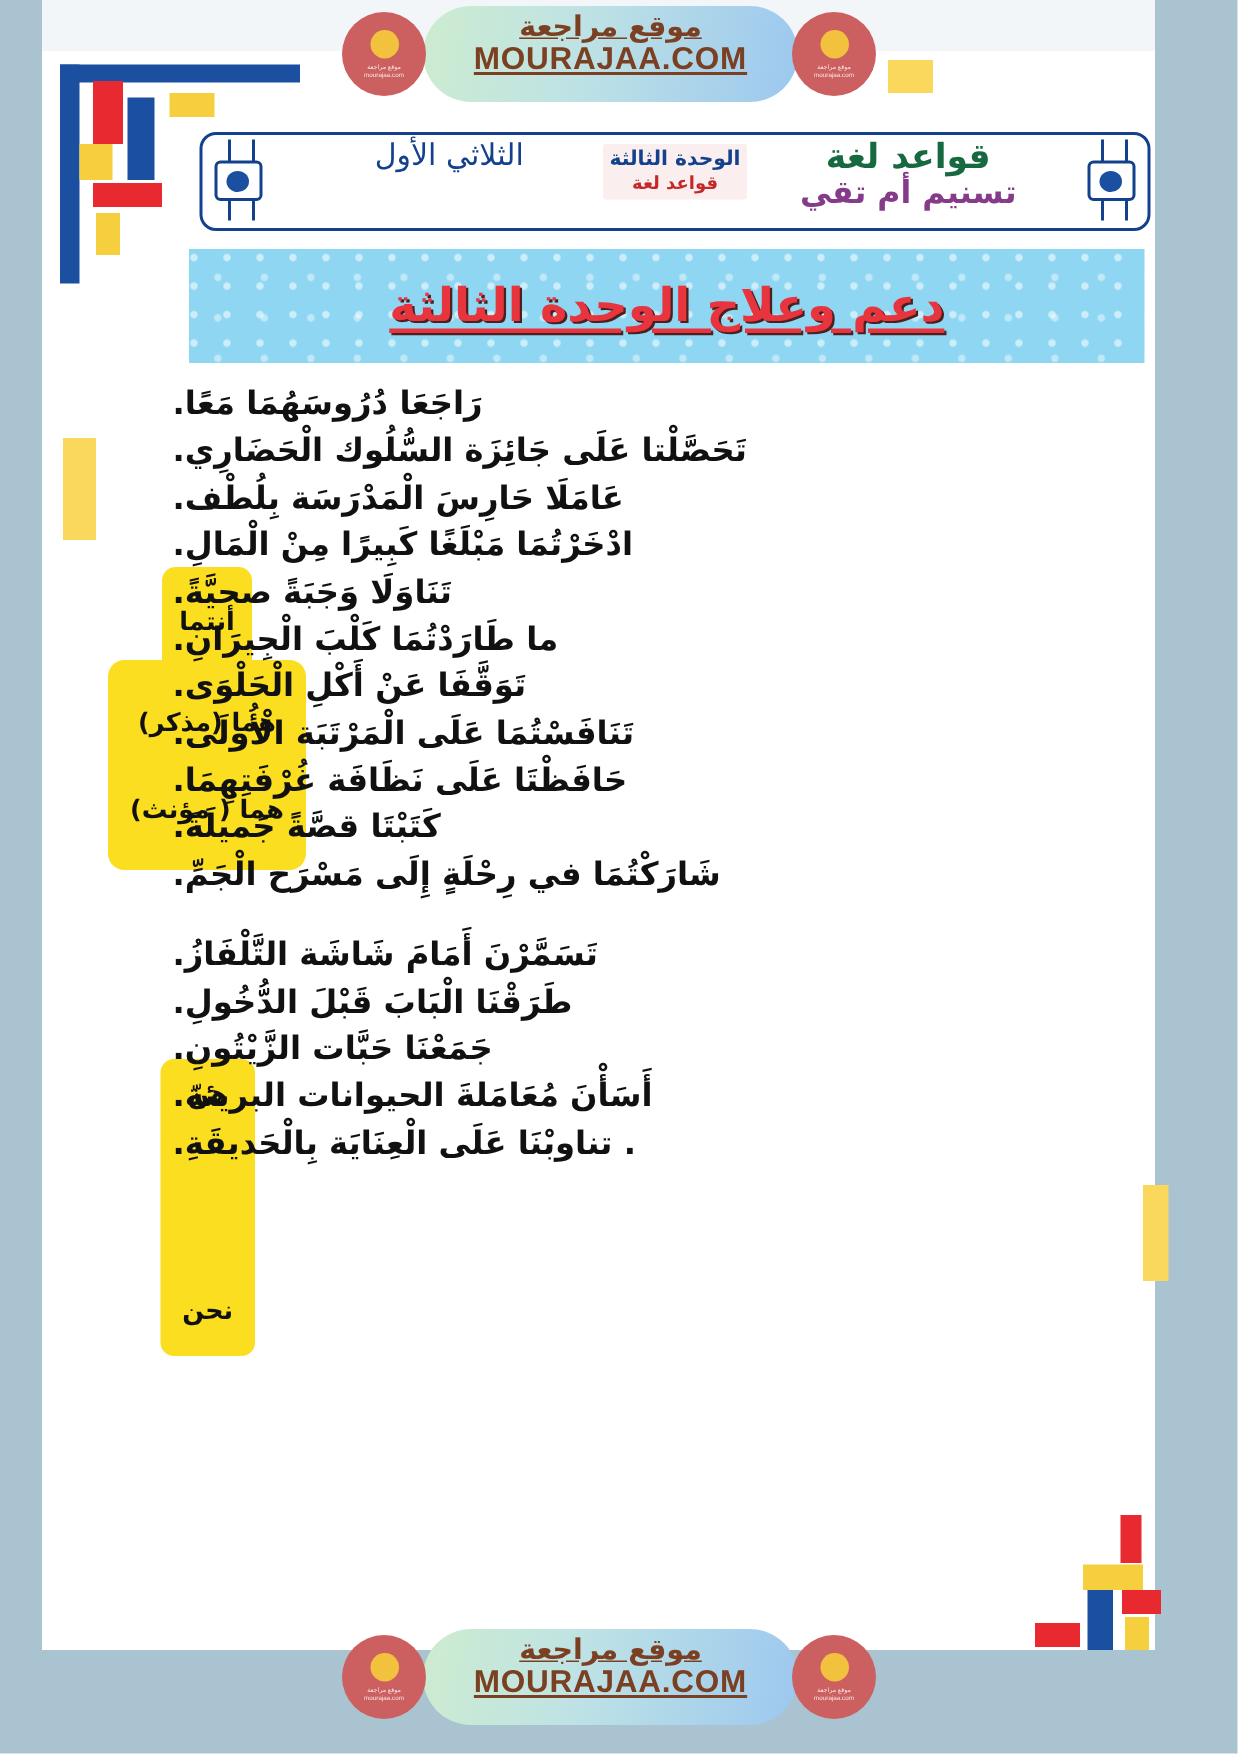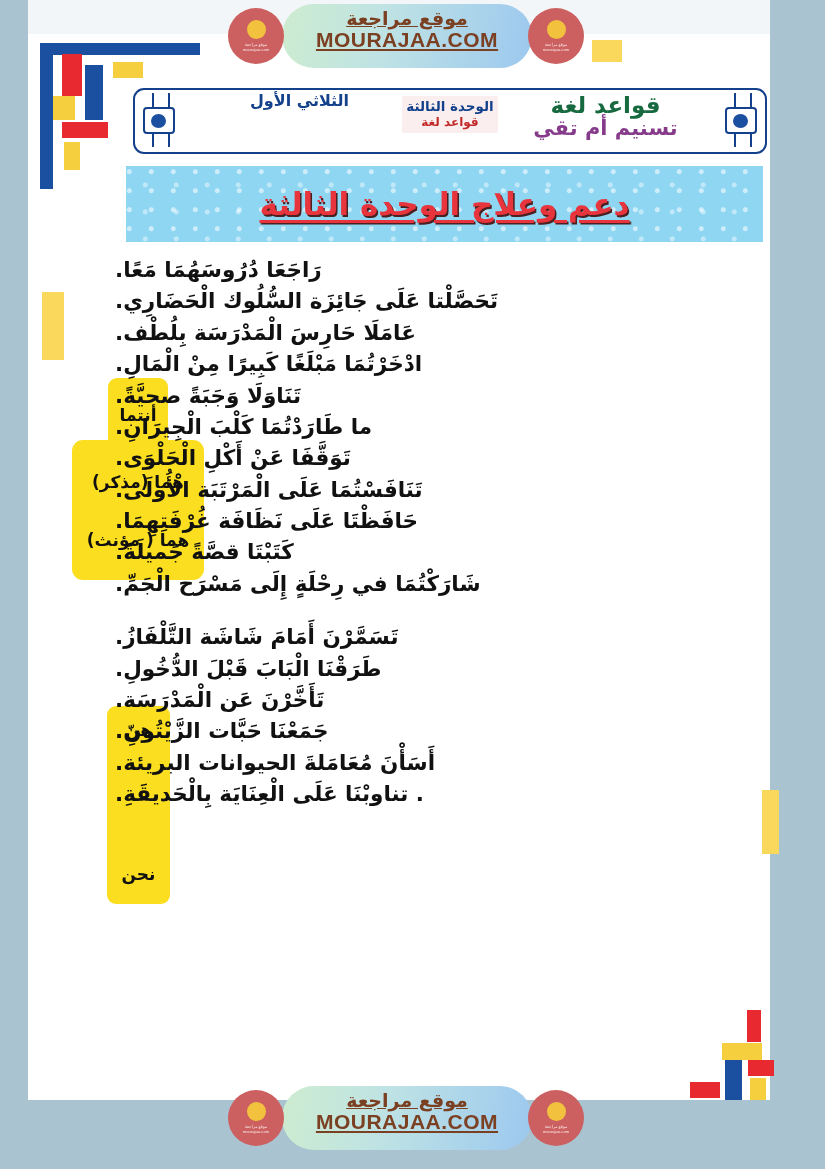--- a/index.html
+++ b/index.html
@@ -172,21 +172,21 @@
   .hr-l1 { font-size: 23px; font-weight: bold; color: #17693f; display:block; }
   .hr-l2 { font-size: 21px; font-weight: bold; color: #701a75; display:block; opacity:.85; }
   .hm-bg {
     background: #fbeeee;
     padding: 3px 4px 4px;
     border-radius: 2px;
   }
   .hm-l1 { font-size: 13.5px; font-weight: bold; color: #14418c; display:block; }
   .hm-l2 { font-size: 12px; font-weight: bold; color: #c22a2a; display:block; margin-top:3px;}
   .hl-l1 { font-size: 24px; font-weight: bold; color: #14418c; display:block; }
-  .hl-l2 { font-size: 16px; font-weight: bold; color: #14418c; display:block; }
+  .hl-l2 { font-size: 20px; font-weight: normal; color: #14418c; display:block; }
 
   
   .title-band {
     position: absolute;
     left: 126px;
     top: 166px;
     width: 637px;
     height: 76px;
     background:
       radial-gradient(circle at 15% 30%, rgba(255,255,255,.55) 0 2px, transparent 3px),
@@ -378,21 +378,20 @@
   <div class="line">تَنَاوَلَا وَجَبَةً صحيَّةً.</div>
   <div class="line">ما طَارَدْتُمَا كَلْبَ الْجِيرَانِ.</div>
   <div class="line">تَوَقَّفَا عَنْ أَكْلِ الْحَلْوَى.</div>
   <div class="line">تَنَافَسْتُمَا عَلَى الْمَرْتَبَة الْأُولَى.</div>
   <div class="line">حَافَظْتَا عَلَى نَظَافَة غُرْفَتِهِمَا.</div>
   <div class="line">كَتَبْتَا قصَّةً جَميلَةً.</div>
   <div class="line">شَارَكْتُمَا في رِحْلَةٍ إِلَى مَسْرَح الْجَمِّ.</div>
   <div class="gap"></div>
   <div class="line">تَسَمَّرْنَ أَمَامَ شَاشَة التَّلْفَازُ.</div>
   <div class="line">طَرَقْنَا الْبَابَ قَبْلَ الدُّخُولِ.</div>
-  <div class="line">تَأَخَّرْنَ عَن الْمَدْرَسَة.</div>
   <div class="line">جَمَعْنَا حَبَّات الزَّيْتُونِ.</div>
   <div class="line">أَسَأْنَ مُعَامَلةَ الحيوانات البريئة.</div>
   <div class="line">. تناوبْنَا عَلَى الْعِنَايَة بِالْحَديقَةِ.</div>
 </div>
 
 <div>
   <div class="blk c-red" style="left:747px; top:1010px; width:14px; height:32px;"></div>
   <div class="blk c-yellow" style="left:722px; top:1043px; width:40px; height:17px;"></div>
   <div class="blk c-blue" style="left:725px; top:1060px; width:17px; height:40px;"></div>
   <div class="blk c-red" style="left:748px; top:1060px; width:26px; height:16px;"></div>

